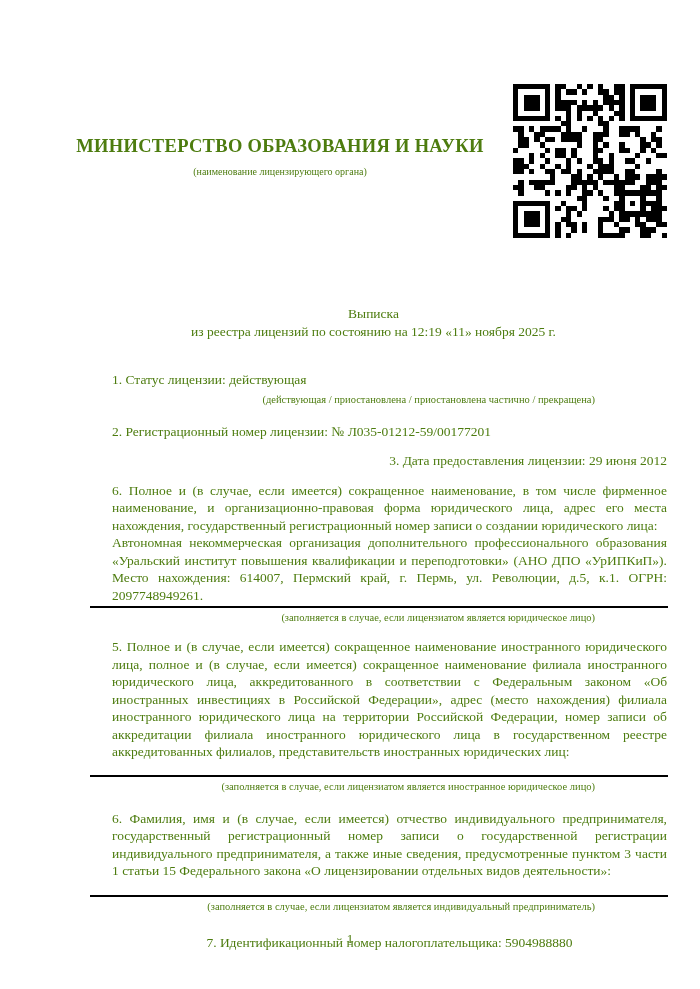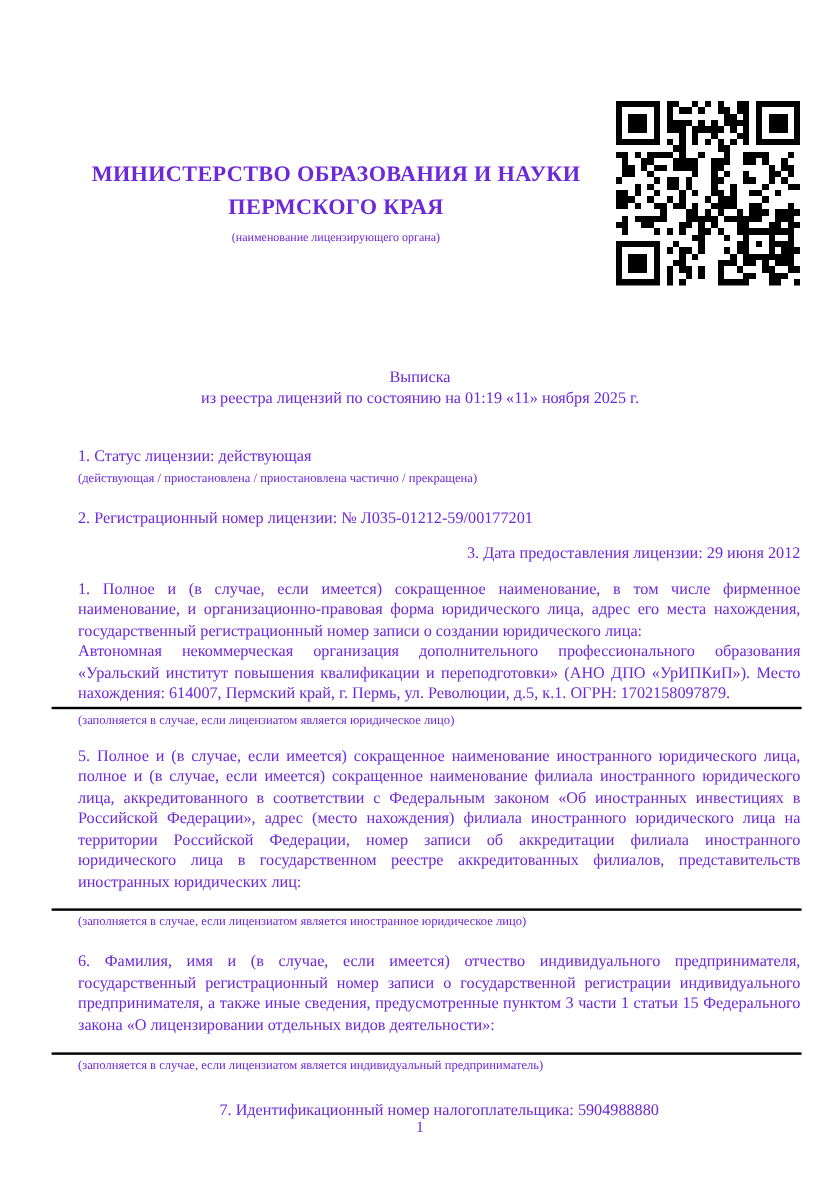--- a/index.html
+++ b/index.html
@@ -1,21 +1,21 @@
 <!DOCTYPE html>
 <html><head>
 <meta charset="utf-8">
 <style>
   html, body { margin: 0; padding: 0; background: #ffffff; }
   .page {
     position: relative;
     width: 700px;
     height: 989px;
     background: #ffffff;
-    color: #6d28d9;
+    color: #4d7c0f;
     font-family: "Liberation Serif", serif;
     overflow: hidden;
     box-sizing: border-box;
   }
   .header { position: relative; height: 253px; }
   .ministry {
     position: absolute;
     left: 65px;
     top: 133px;
     width: 430px;
@@ -29,34 +29,34 @@
   }
   .ministry-caption { font-size: 10px; line-height: 13px; margin-top: 5px; }
   .qr {
     position: absolute;
     top: 84px;
     right: 33px;
     width: 154px;
     height: 154px;
   }
   .qr svg { width: 100%; height: 100%; display: block; }
-  .content { padding: 0 33px 0 65px; }
+  .content { padding: 0 33px 0 65px; margin-left: 47px; }
   .doc-title {
     margin-top: 52px;
     margin-right: 32px;
     text-align: center;
     font-size: 13.5px;
     line-height: 17.5px;
   }
   .s { font-size: 13.5px; line-height: 17.5px; }
   .para { text-align: justify; }
   .caption {
     font-size: 10.5px;
     line-height: 13px;
-    text-align: left;
+    text-align: right;
     margin-right: 72px;
   }
   .rule {
     height: 0;
     border-top: 2px solid #000000;
     margin-left: -22px;
     margin-right: -1px;
   }
   #sec1 { margin-top: 31px; font-family: Liberation Serif, serif; }
   #cap1 { margin-top: 4px; }
@@ -82,21 +82,20 @@
   }
 </style>
 </head>
 <body>
 
 <div class="page">
 
   <div class="header">
     <div class="ministry">
       <div class="ministry-title">МИНИСТЕРСТВО ОБРАЗОВАНИЯ И НАУКИ</div>
-      <div class="ministry-title">ПЕРМСКОГО КРАЯ</div>
       <div class="ministry-caption">(наименование лицензирующего органа)</div>
     </div>
     <div class="qr" id="qr">
         <svg viewBox="0 0 29 29" shape-rendering="crispEdges" xmlns="http://www.w3.org/2000/svg">
           <rect width="29" height="29" fill="#fff"></rect>
           <rect x="0" y="0" width="1" height="1" fill="#000"></rect>
           <rect x="1" y="0" width="1" height="1" fill="#000"></rect>
           <rect x="2" y="0" width="1" height="1" fill="#000"></rect>
           <rect x="3" y="0" width="1" height="1" fill="#000"></rect>
           <rect x="4" y="0" width="1" height="1" fill="#000"></rect>
@@ -502,33 +501,33 @@
           <rect x="25" y="28" width="1" height="1" fill="#000"></rect>
           <rect x="28" y="28" width="1" height="1" fill="#000"></rect>
         </svg>
       </div>
   </div>
 
   <div class="content">
 
     <div class="doc-title">
       <div>Выписка</div>
-      <div>из реестра лицензий по состоянию на 01:19 «11» ноября 2025 г.</div>
+      <div>из реестра лицензий по состоянию на 12:19 «11» ноября 2025 г.</div>
     </div>
 
     <div class="s" id="sec1">1. Статус лицензии: действующая</div>
     <div class="caption" id="cap1">(действующая / приостановлена / приостановлена частично / прекращена)</div>
 
     <div class="s" id="sec2">2. Регистрационный номер лицензии: № Л035-01212-59/00177201</div>
 
     <div class="s" id="sec3">3. Дата предоставления лицензии: 29 июня 2012</div>
 
     <div class="s para" id="sec4">
-      <div>1. Полное и (в случае, если имеется) сокращенное наименование, в том числе фирменное наименование, и организационно-правовая форма юридического лица, адрес его места нахождения, государственный регистрационный номер записи о создании юридического лица:</div>
-      <div>Автономная некоммерческая организация дополнительного профессионального образования «Уральский институт повышения квалификации и переподготовки» (АНО ДПО «УрИПКиП»). Место нахождения: 614007, Пермский край, г. Пермь, ул. Революции, д.5, к.1. ОГРН: 1702158097879.</div>
+      <div>6. Полное и (в случае, если имеется) сокращенное наименование, в том числе фирменное наименование, и организационно-правовая форма юридического лица, адрес его места нахождения, государственный регистрационный номер записи о создании юридического лица:</div>
+      <div>Автономная некоммерческая организация дополнительного профессионального образования «Уральский институт повышения квалификации и переподготовки» (АНО ДПО «УрИПКиП»). Место нахождения: 614007, Пермский край, г. Пермь, ул. Революции, д.5, к.1. ОГРН: 2097748949261.</div>
     </div>
     <div class="rule" id="rule4"></div>
     <div class="caption" id="cap4">(заполняется в случае, если лицензиатом является юридическое лицо)</div>
 
     <div class="s para" id="sec5">5. Полное и (в случае, если имеется) сокращенное наименование иностранного юридического лица, полное и (в случае, если имеется) сокращенное наименование филиала иностранного юридического лица, аккредитованного в соответствии с Федеральным законом «Об иностранных инвестициях в Российской Федерации», адрес (место нахождения) филиала иностранного юридического лица на территории Российской Федерации, номер записи об аккредитации филиала иностранного юридического лица в государственном реестре аккредитованных филиалов, представительств иностранных юридических лиц:</div>
     <div class="rule" id="rule5"></div>
     <div class="caption" id="cap5">(заполняется в случае, если лицензиатом является иностранное юридическое лицо)</div>
 
     <div class="s para" id="sec6">6. Фамилия, имя и (в случае, если имеется) отчество индивидуального предпринимателя, государственный регистрационный номер записи о государственной регистрации индивидуального предпринимателя, а также иные сведения, предусмотренные пунктом 3 части 1 статьи 15 Федерального закона «О лицензировании отдельных видов деятельности»:</div>
     <div class="rule" id="rule6"></div>

